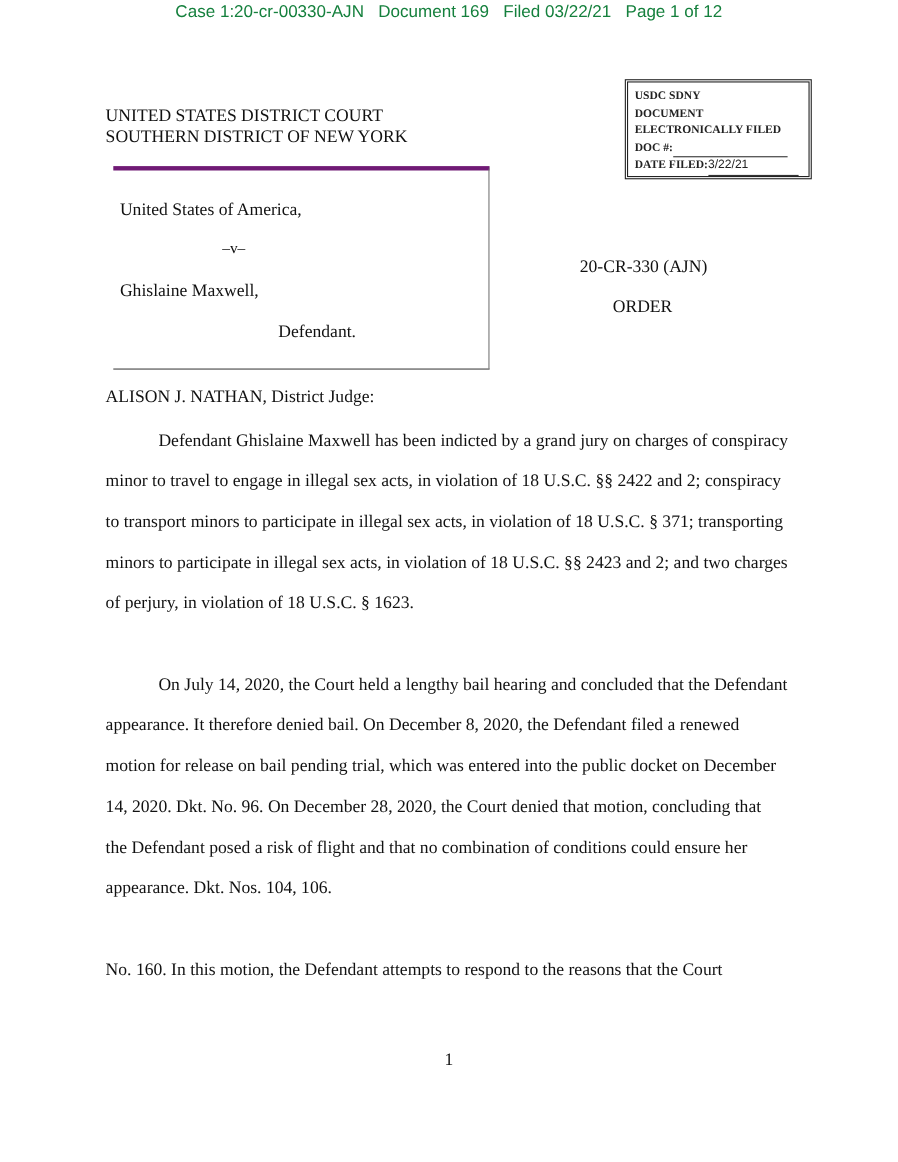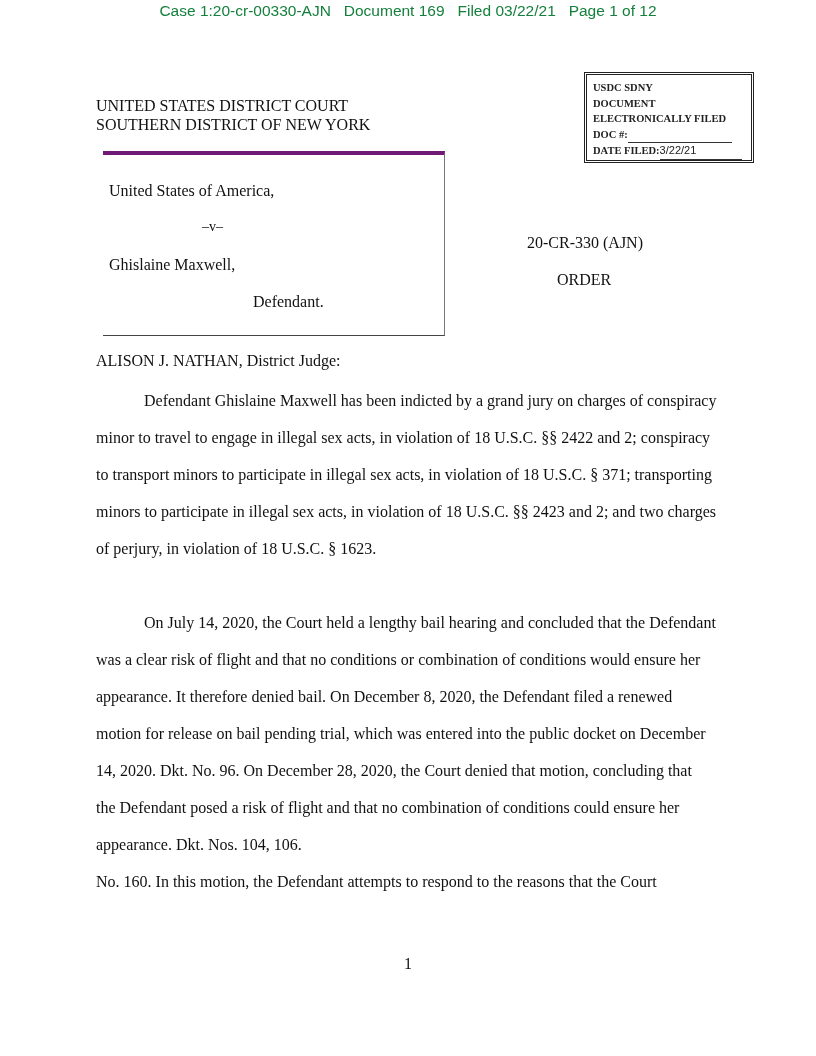--- a/index.html
+++ b/index.html
@@ -7,21 +7,21 @@
          font-family: "Liberation Serif", serif; color: #111; }
   .abs { position: absolute; }
   .header-stamp { top: 2px; left: 0; width: 816px; text-align: center;
          font-family: "Liberation Sans", sans-serif; font-size: 15.5px; color: #15803d; white-space: pre; }
   .court { left: 96px; top: 96px; font-size: 16px; line-height: 19px; }
   .caption-box { left: 103px; top: 151px; width: 341px; height: 180px;
          border-top: 4px solid #701a75; border-bottom: 1px solid #444; border-right: 1px solid #777; text-align: right; }
   .cap-text { font-size: 16px; position: absolute; white-space: nowrap; }
   .case-num { left: 527px; top: 234px; font-size: 16px; }
   .order-title { left: 557px; top: 271px; font-size: 16px; }
-  .stamp { left: 584px; top: 72px; width: 170px; height: 91px;
+  .stamp { left: 568px; top: 72px; width: 170px; height: 91px;
          border: 3px double #222; box-sizing: border-box; padding: 5px 4px 4px 6px;
          font-family: "Liberation Serif", serif; font-weight: bold; font-size: 10.5px; line-height: 15.5px; color: #222; }
   .stamp-line { white-space: nowrap; }
   .stamp-blank { display: inline-block; border-bottom: 1px solid #333; }
   .stamp-date { font-weight: normal; font-size: 11px; font-family: "Liberation Sans", sans-serif; }
   .judge { left: 96px; top: 352px; font-size: 16px; }
   .body-text { left: 96px; width: 622px; font-size: 16px; line-height: 37px; }
   .line { white-space: nowrap; display: block; height: 37px; }
   .indent { padding-left: 48px; }
   .page-num { top: 955px; left: 0; width: 816px; text-align: center; font-size: 16px; }
@@ -63,21 +63,20 @@
 <div class="abs body-text" style="top:382px;">
   <span class="line indent">Defendant Ghislaine Maxwell has been indicted by a grand jury on charges of conspiracy</span>
   <span class="line">minor to travel to engage in illegal sex acts, in violation of 18 U.S.C. §§ 2422 and 2; conspiracy</span>
   <span class="line">to transport minors to participate in illegal sex acts, in violation of 18 U.S.C. § 371; transporting</span>
   <span class="line">minors to participate in illegal sex acts, in violation of 18 U.S.C. §§ 2423 and 2; and two charges</span>
   <span class="line">of perjury, in violation of 18 U.S.C. § 1623.</span>
 </div>
 
 <div class="abs body-text" style="top:604px;">
   <span class="line indent">On July 14, 2020, the Court held a lengthy bail hearing and concluded that the Defendant</span>
-  <span class="line">was a clear risk of flight and that no conditions or combination of conditions would ensure her</span>
   <span class="line">appearance.  It therefore denied bail.  On December 8, 2020, the Defendant filed a renewed</span>
   <span class="line">motion for release on bail pending trial, which was entered into the public docket on December</span>
   <span class="line">14, 2020.  Dkt. No. 96.  On December 28, 2020, the Court denied that motion, concluding that</span>
   <span class="line">the Defendant posed a risk of flight and that no combination of conditions could ensure her</span>
   <span class="line">appearance.  Dkt. Nos. 104, 106.</span>
 </div>
 
 <div class="abs body-text" style="top:863px;">
   <span class="line">No. 160.  In this motion, the Defendant attempts to respond to the reasons that the Court</span>
 </div>

